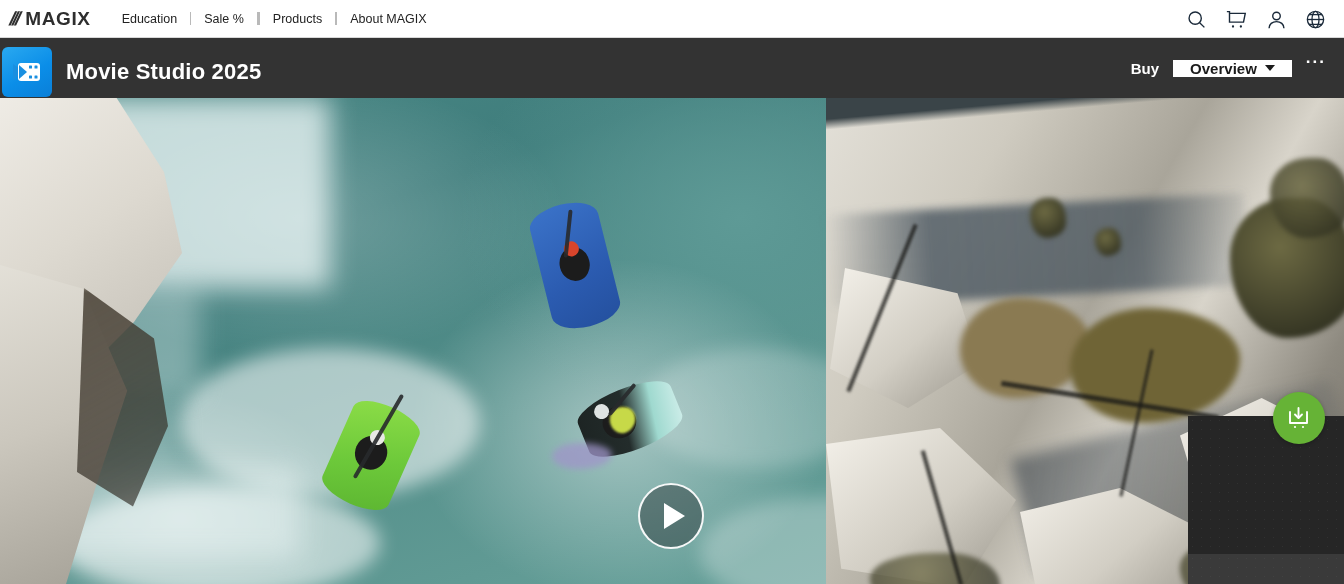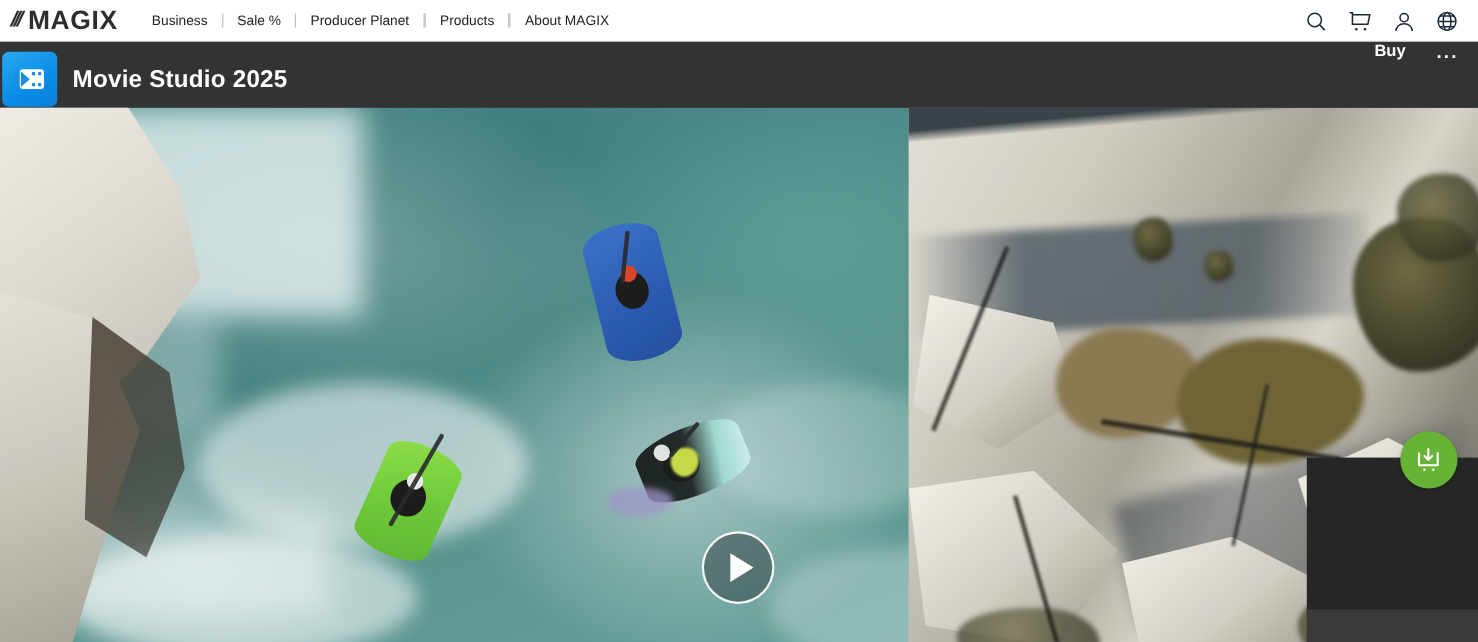--- a/index.html
+++ b/index.html
@@ -26,21 +26,21 @@
   }
   .logo-slashes {
     display: inline-block;
     font-size: 19px; font-weight: bold;
     color: #2e2e2e;
     letter-spacing: -2.5px;
     transform: skewX(-16deg);
     margin-right: 7px;
   }
   .logo-word {
-    font-size: 24px; font-weight: bold;
+    font-size: 19px; font-weight: bold;
     color: #2e2e2e; letter-spacing: 0.6px;
   }
   .topnav { display: flex; align-items: center; height: 38px; }
   .topnav-item {
     font-size: 12.5px; color: #222;
     padding: 0 13px;
     white-space: nowrap;
     cursor: pointer; line-height: 38px;
   }
   .topnav-sep {
@@ -71,21 +71,21 @@
   }
   .product-title {
     color: #ffffff;
     font-size: 22px; font-weight: bold;
     margin-left: 14px;
     letter-spacing: 0.2px;
     white-space: nowrap;
   }
   .product-nav {
     position: absolute; right: 0; top: 0;
-    height: 60px; display: flex; align-items: flex-start;
+    height: 60px; display: flex; align-items: center;
   }
   .pnav {
     display: flex; align-items: center;
     color: #ffffff; font-size: 15px; font-weight: bold;
     padding: 0 16px; cursor: pointer; white-space: nowrap;
   }
   .pnav.buy { padding-right: 14px; }
   .pnav.active {
     background: #ffffff; color: #1b1b1b;
     padding: 0 17px;
@@ -272,25 +272,24 @@
 <body>
 
 <div class="topbar">
 
   <div class="logo">
     <span class="logo-slashes">///</span>
     <span class="logo-word">MAGIX</span>
   </div>
 
   <nav class="topnav">
-    <div class="topnav-item">Business</div>
+    <div class="topnav-item">Education</div>
     <div class="topnav-sep"></div>
     <div class="topnav-item">Sale %</div>
     <div class="topnav-sep"></div>
-    <div class="topnav-item">Producer Planet</div>
     <div class="topnav-sep"></div>
     <div class="topnav-sep"></div>
     <div class="topnav-item">Products</div>
     <div class="topnav-sep"></div>
     <div class="topnav-sep"></div>
     <div class="topnav-item">About MAGIX</div>
   </nav>
 
   <div class="top-icons">
     <span class="ic">
@@ -336,20 +335,24 @@
       <rect x="24.5" y="6.5" width="3" height="3" rx="0.6" fill="#1a8fe0"></rect>
       <rect x="19" y="16.5" width="3" height="3" rx="0.6" fill="#1a8fe0"></rect>
       <rect x="24.5" y="16.5" width="3" height="3" rx="0.6" fill="#1a8fe0"></rect>
     </svg>
   </div>
 
   <div class="product-title">Movie Studio 2025</div>
 
   <div class="product-nav">
     <div class="pnav buy">Buy</div>
+    <div class="pnav active">
+      <span>Overview</span>
+      <span class="caret"></span>
+    </div>
     <div class="pnav dots">...</div>
   </div>
 </div>
 
 <div class="hero">
   <div class="hero-canvas">
 
     <div class="water"></div>
 
     <div class="foam" style="left:180px; top:250px; width:300px; height:150px;"></div>

